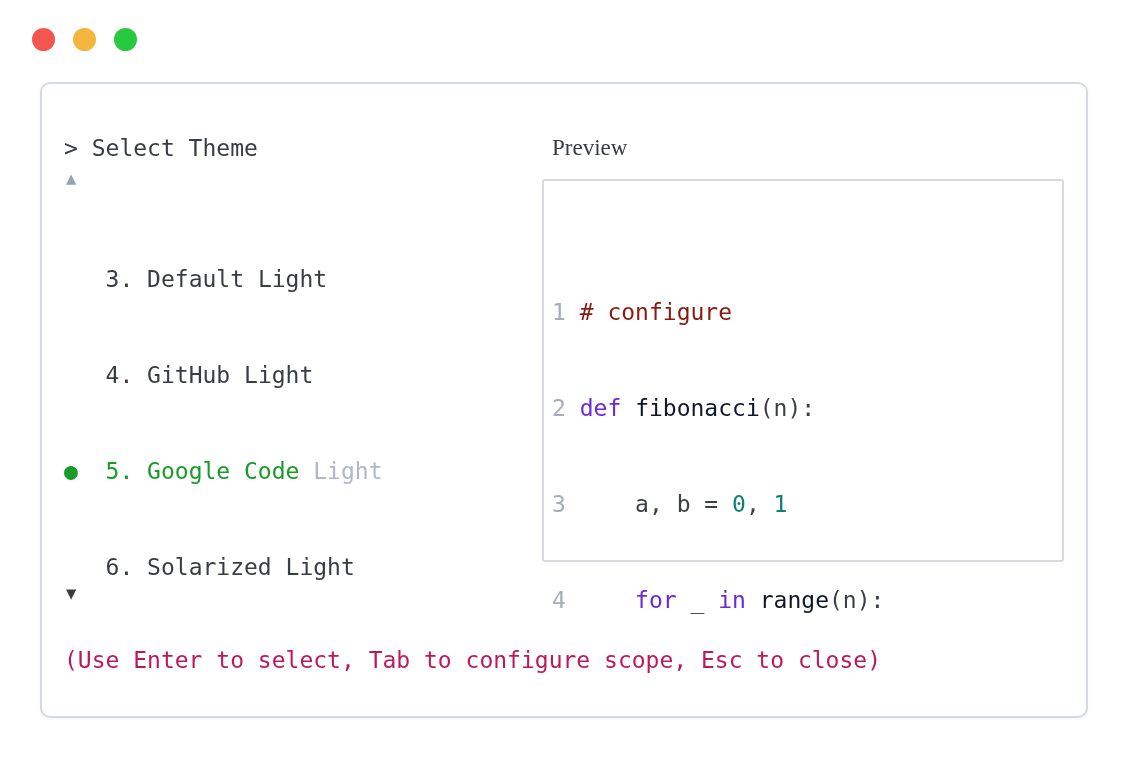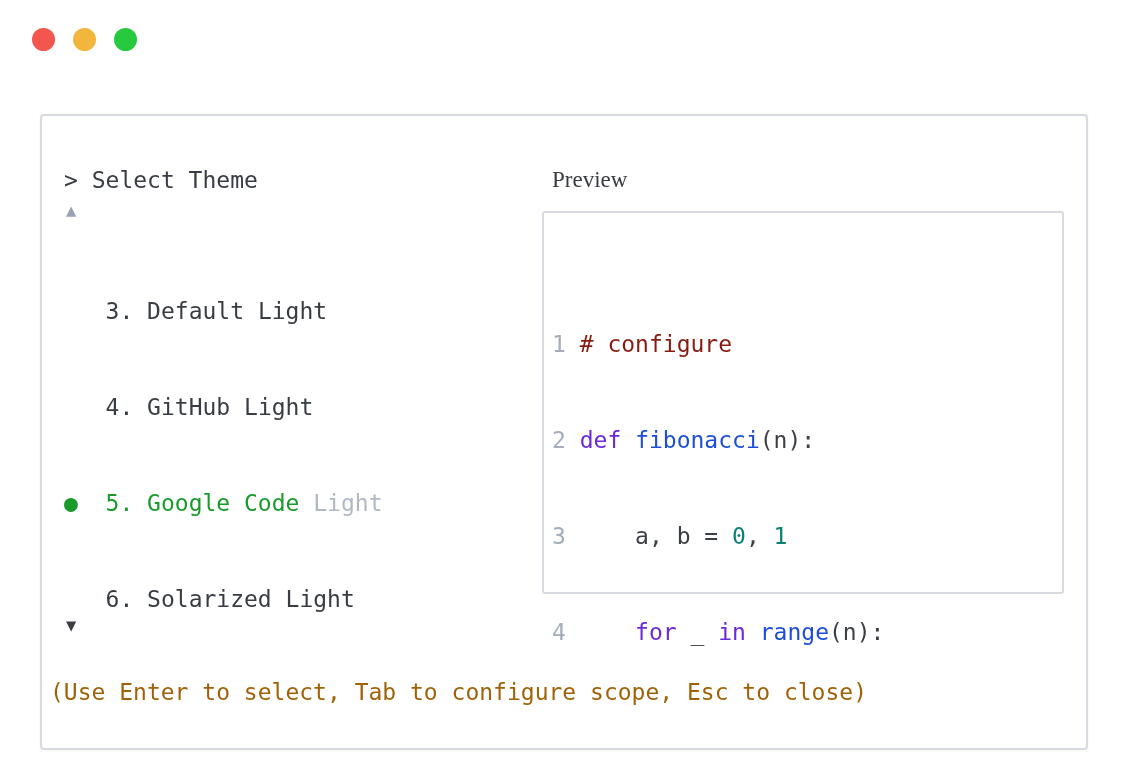--- a/index.html
+++ b/index.html
@@ -12,58 +12,57 @@
   .dot.red    { background: #f2564e; }
   .dot.yellow { background: #f3b63d; }
   .dot.green  { background: #27c93f; }
 
   
   .window {
     position: absolute; left: 40px; top: 82px;
     width: 1048px; height: 636px;
     background: #fff;
     border: 2px solid #d5d9e0;
-    border-radius: 4px;
+    border-radius: 10px;
     box-shadow: 0 1px 3px rgba(30,40,60,0.05);
-    margin-top: 32px;
   }
 
   .mono { font-size: 23px; line-height: 32px; white-space: pre; color: #383d44; }
 
   .prompt { position: absolute; left: 22px; top: 48px; }
 
   .scroll-ind { position: absolute; left: 24px; font-size: 17px; line-height: 20px; }
   .scroll-up   { top: 84px;  color: #98a2b4; }
   .scroll-down { top: 499px; color: #3a3e43; }
 
   .list { position: absolute; left: 22px; top: 115px; }
   .row { height: 32px; cursor: default; }
   .row .suffix { color: #b0b8c5; }
   .row .suffix.dk { color: #383d44; }
   .row.selected .marker,
   .row.selected .num,
   .row.selected .label { color: #189b2a; }
 
-  .footer { position: absolute; left: 8px; top: 560px; color: #a16207; }
+  .footer { position: absolute; left: 22px; top: 560px; color: #be185d; }
 
   
   .preview-label { position: absolute; left: 510px; top: 48px; font-family: Liberation Serif, serif; }
   .preview-box {
     position: absolute; left: 500px; top: 95px;
     width: 522px; height: 383px;
     border: 2px solid #d7dbe1;
     border-radius: 3px;
     background: #fff;
   }
   .code { position: absolute; left: 8px; top: 51px; }
   .cl { height: 32px; }
   .ln { color: #a4adbb; }
   .p  { color: #3a3f46; }
   .k  { color: #6d28d9; }
-  .f  { color: #1d4ed8; }
+  .f  { color: #0f172a; }
   .nl { color: #0c8074; }
   .c  { color: #881a10; }
 </style>
 </head>
 <body>
 
 <div class="dots">
   <span class="dot red"></span>
   <span class="dot yellow"></span>
   <span class="dot green"></span>

